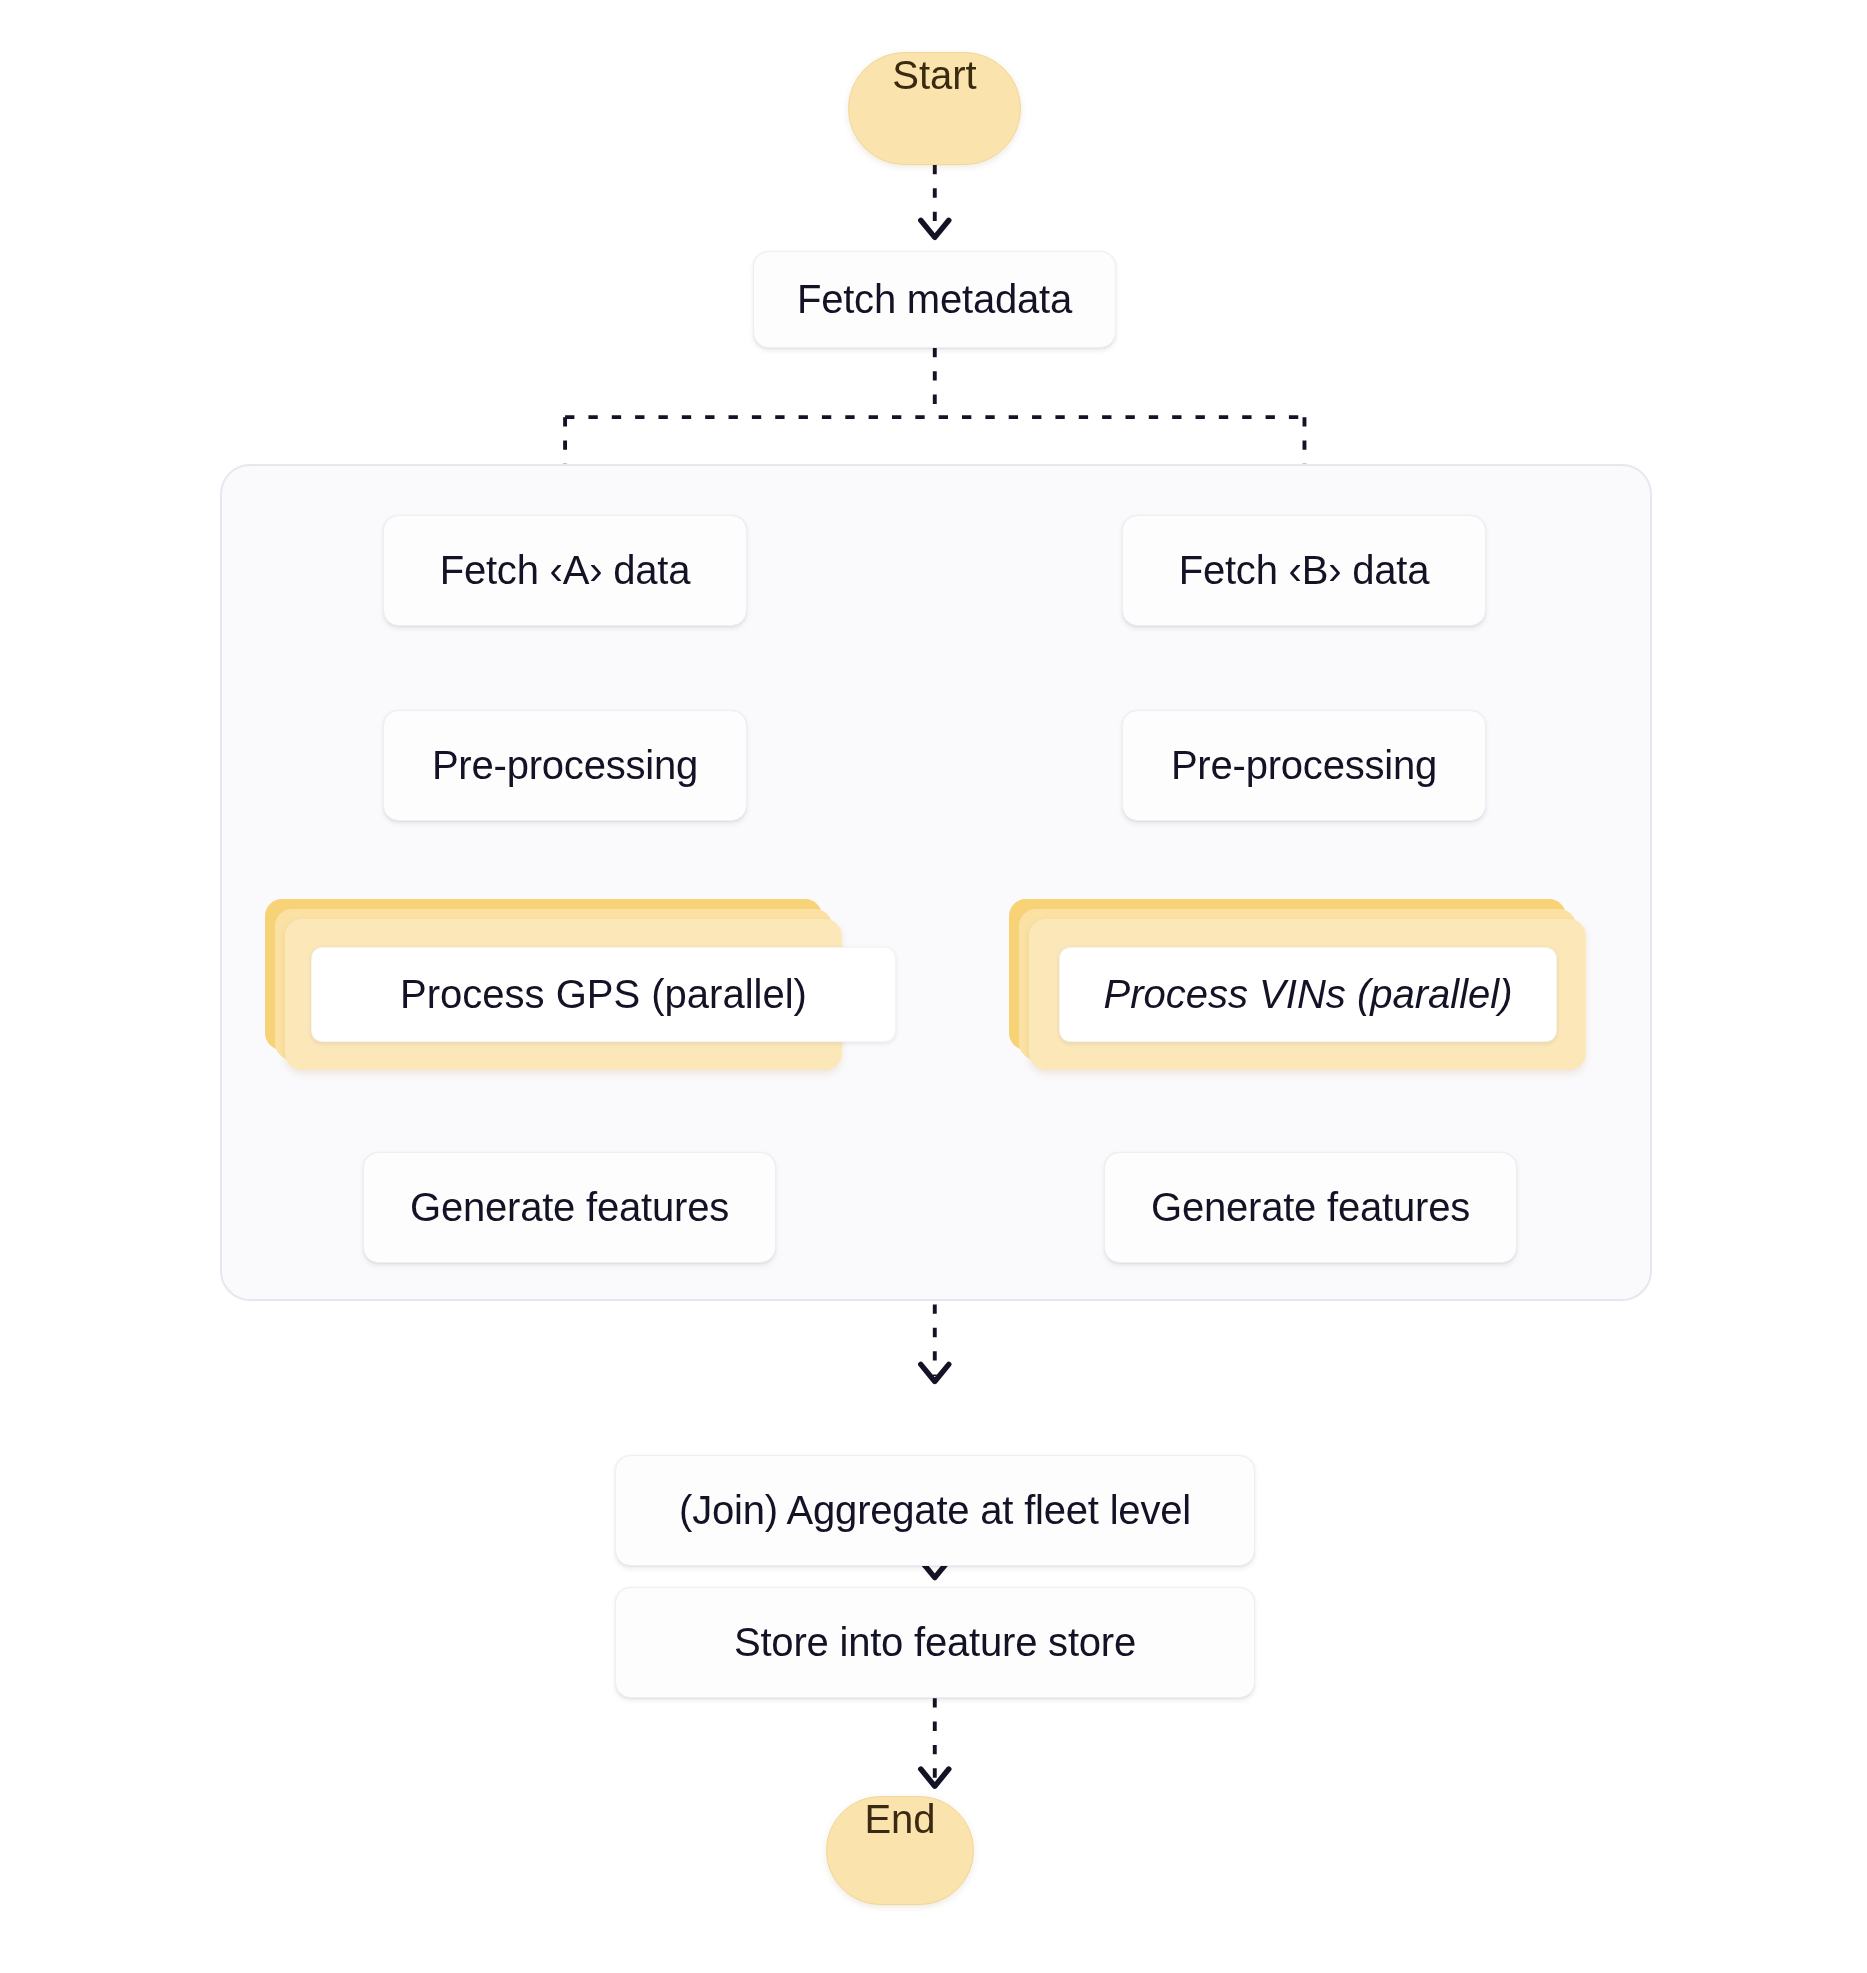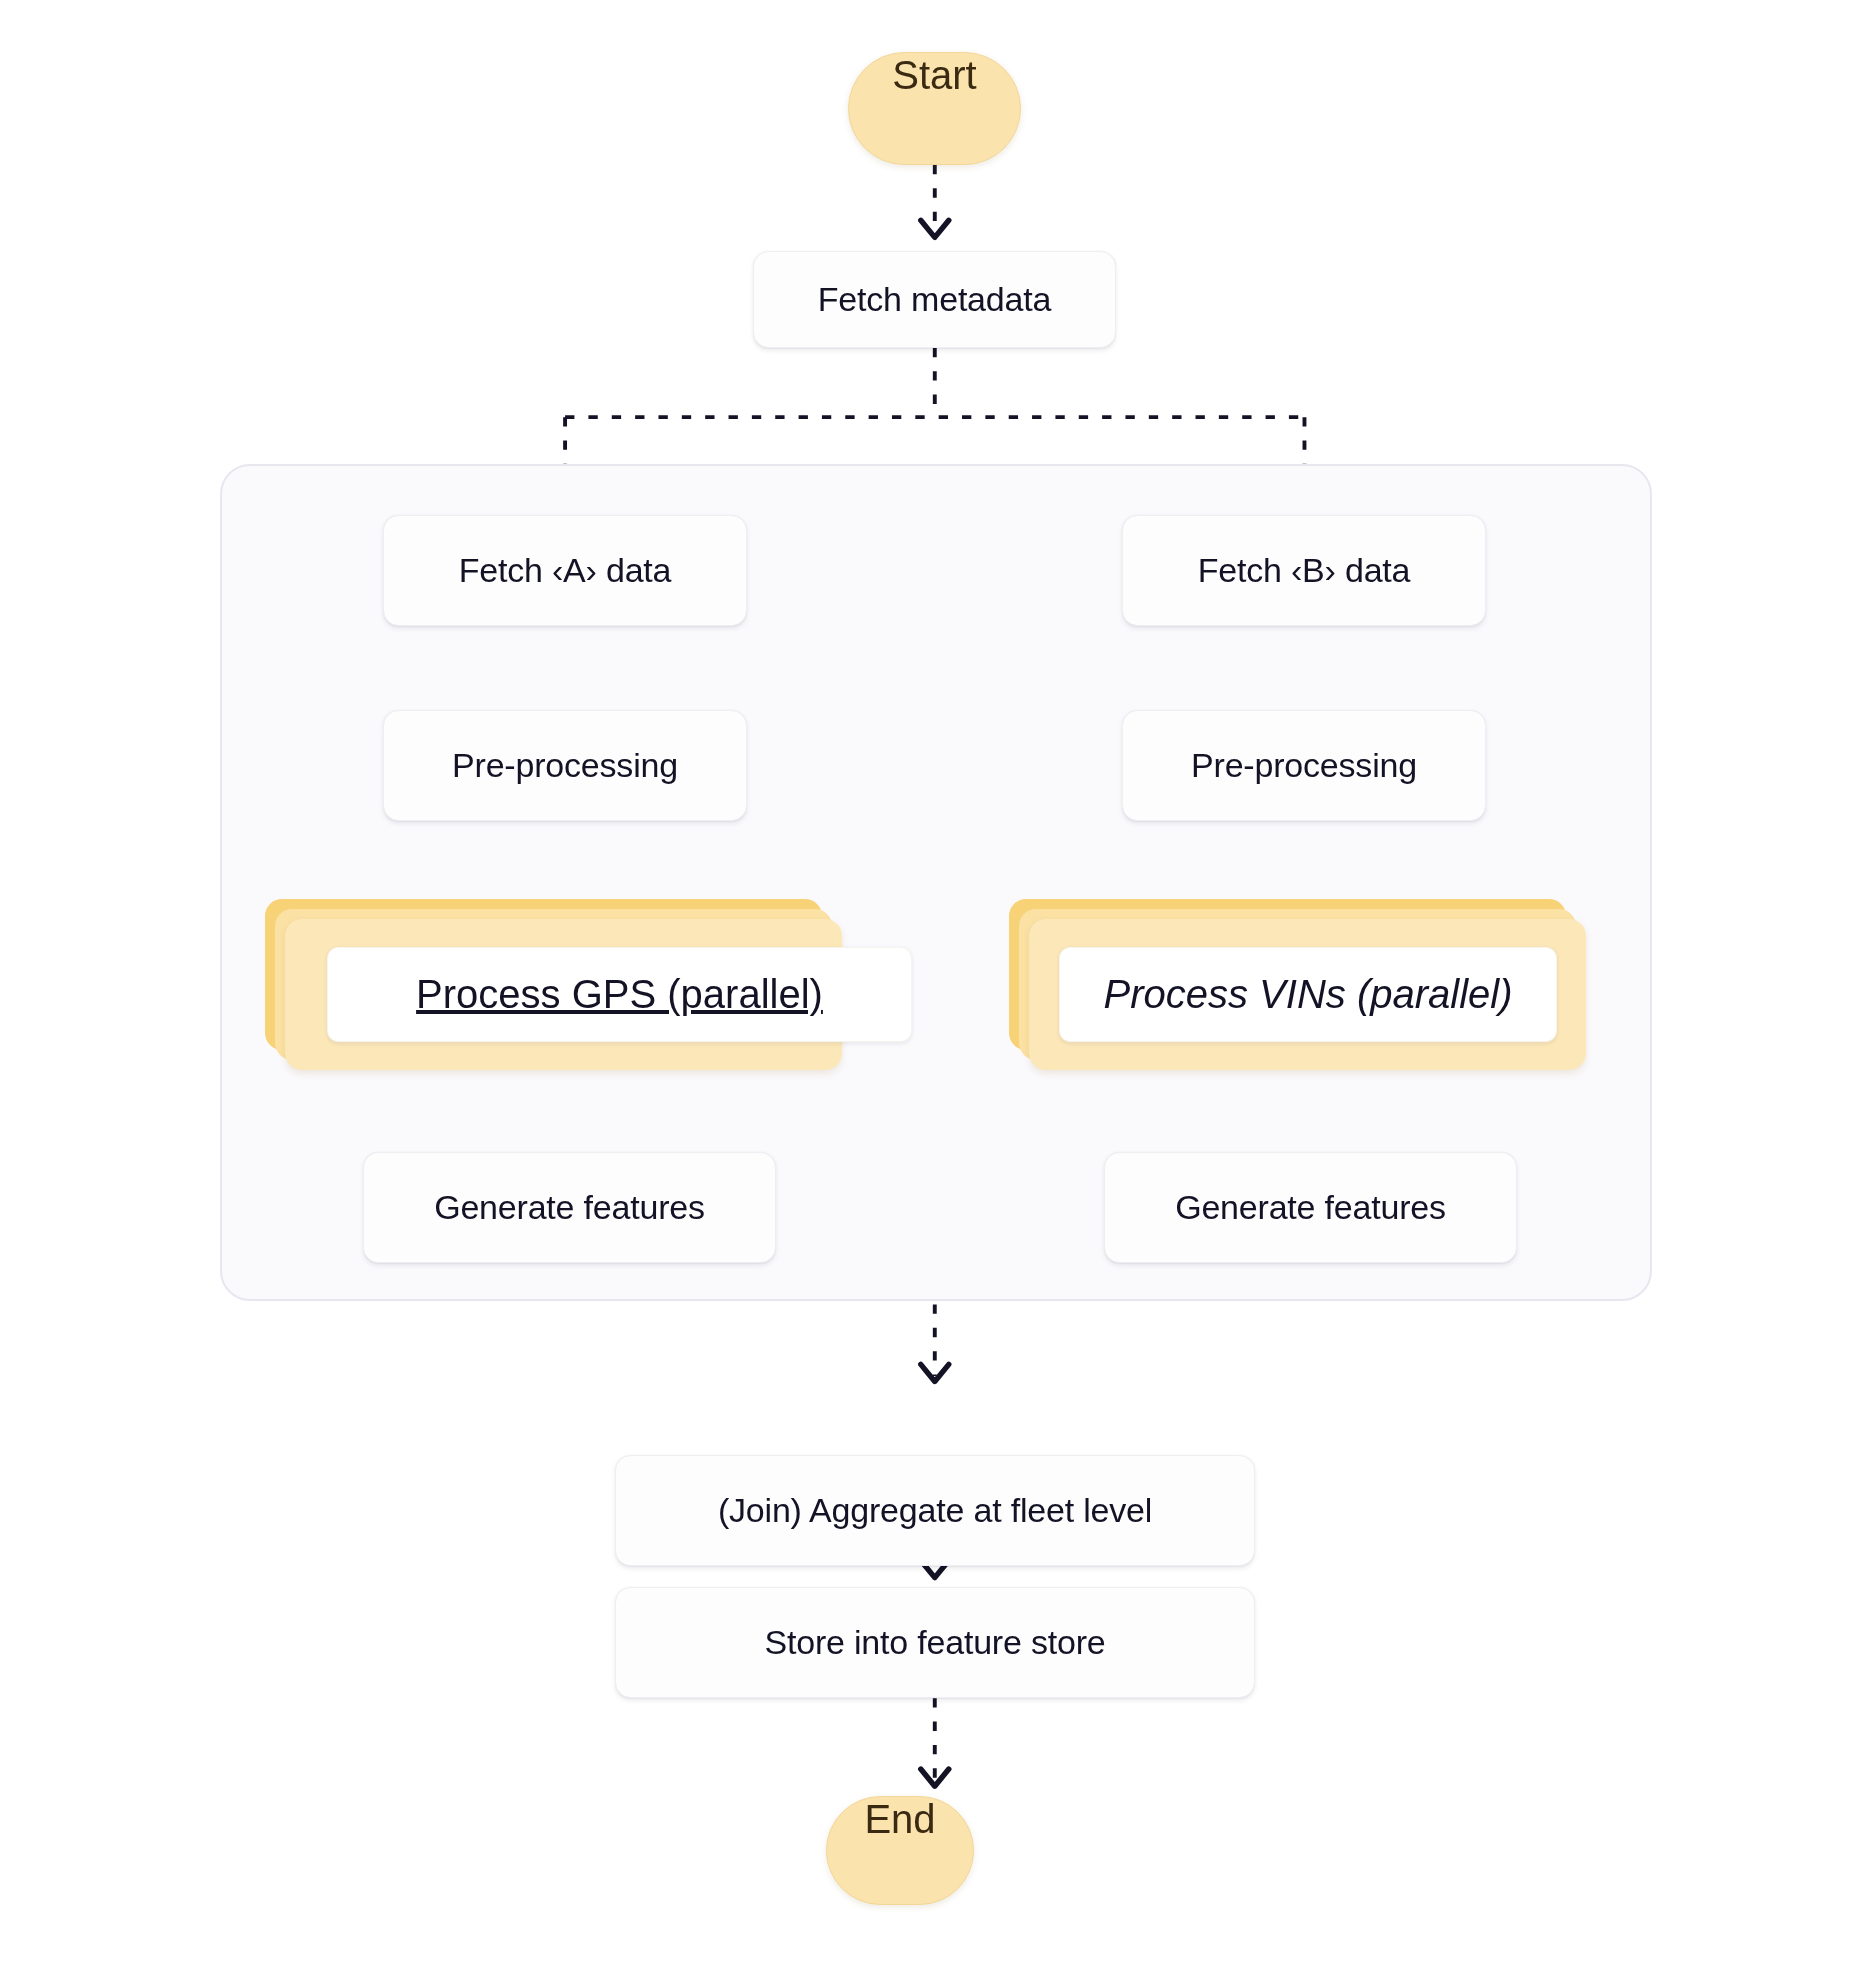--- a/index.html
+++ b/index.html
@@ -47,21 +47,21 @@
     box-sizing: border-box;
     display: flex;
     align-items: center;
     justify-content: center;
     background: #FDFDFE;
     border: 1.6px solid #EFEFF3;
     border-radius: 15.6px;
     box-shadow: 0 2.3px 5.4px rgba(20, 20, 45, 0.07),
                 0 0.8px 1.6px rgba(20, 20, 45, 0.05);
     color: #141326;
-    font-size: 34px;
+    font-size: 40px;
     font-weight: 400;
     letter-spacing: -0.2px;
     white-space: nowrap;
     z-index: 3;
   }
 
   
   .pill {
     position: absolute;
     box-sizing: border-box;
@@ -210,21 +210,21 @@
   </div>
 
   <div class="node" style="left:383px; top:710px; width:364px; height:111px;">
     <span>Pre-processing</span>
   </div>
 
   <div class="stack" style="left:265px; top:899px; width:585px; height:179px;">
     <div class="layer layer-back" style="left:0px;  top:0px;  width:557px; height:151px;"></div>
     <div class="layer layer-mid" style="left:10px; top:10px; width:557px; height:151px;"></div>
     <div class="layer layer-front" style="left:20px; top:20px; width:557px; height:151px;"></div>
-    <div class="inner" style="left:62px; top:48px; width:585px; height:95px;text-decoration:underline;">
+    <div class="inner" style="left:46px; top:48px; width:585px; height:95px;">
       <span>Process GPS (parallel)</span>
     </div>
   </div>
 
   <div class="node" style="left:363px; top:1152px; width:413px; height:111px;">
     <span>Generate features</span>
   </div>
 
   <div class="node" style="left:1122px; top:515px; width:364px; height:111px;">
     <span>Fetch ‹B› data</span>

